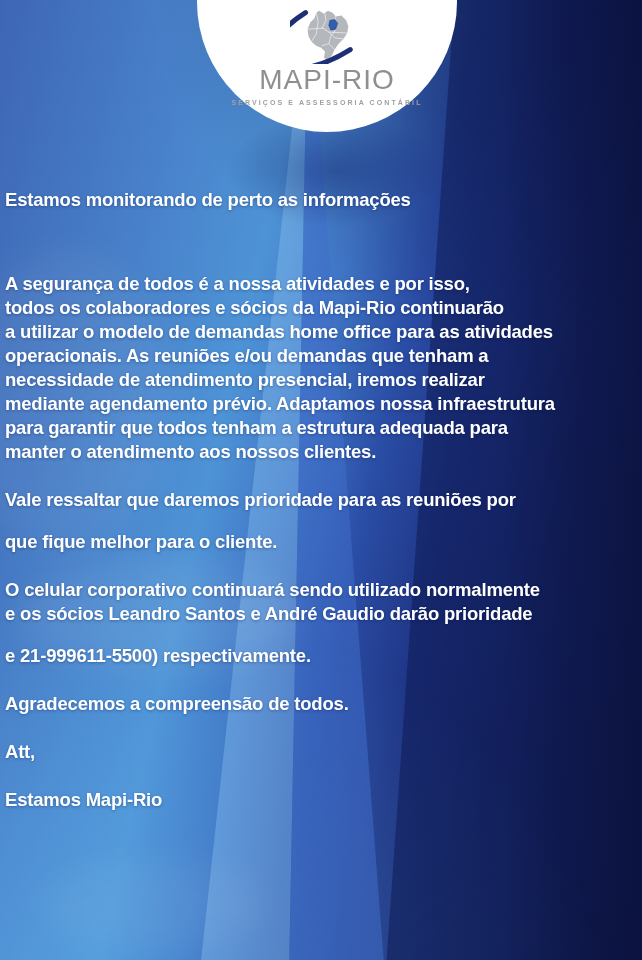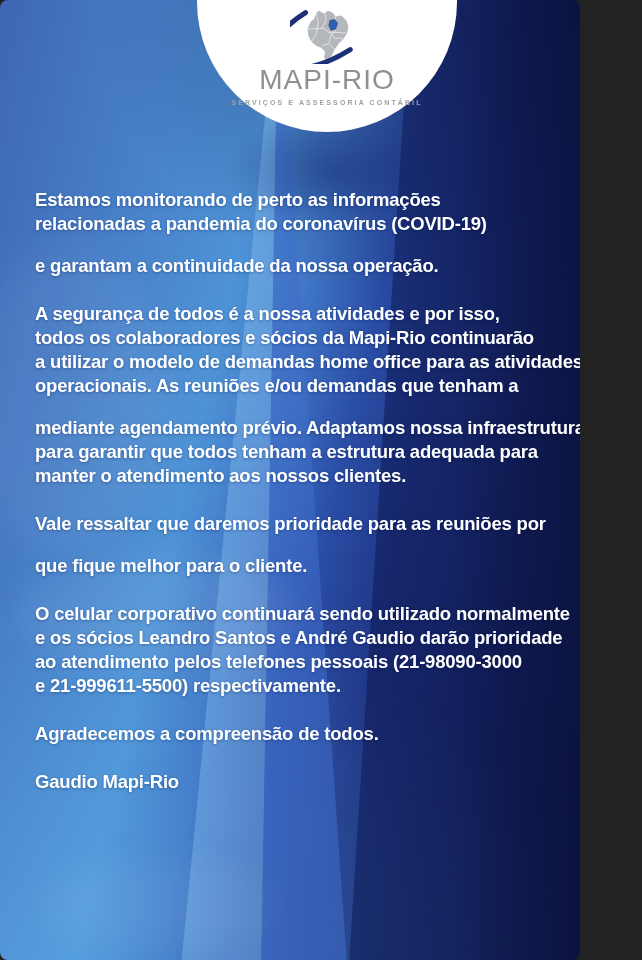--- a/index.html
+++ b/index.html
@@ -1,24 +1,23 @@
 <!DOCTYPE html>
 <html lang="pt-BR"><head>
 <meta charset="utf-8">
 <style>
   html, body { margin: 0; padding: 0; background: #222; }
   * { box-sizing: border-box; }
 
   .canvas {
     position: relative;
-    width: 580px;
+    width: 642px;
     height: 960px;
     overflow: hidden;
     font-family: "Liberation Sans", sans-serif;
-    border-radius: 8px;
   }
 
   
   .bg-base {
     position: absolute; inset: 0;
     background:
       radial-gradient(720px 520px at 97% 0%, rgba(9,14,56,0.55), rgba(9,14,56,0) 65%),
       radial-gradient(900px 680px at 10% 104%, rgba(98,180,236,0.38), rgba(98,180,236,0) 60%),
       linear-gradient(103deg,
         #3e66b4 0%, #4983cb 24%, #4e93d6 37%, #3f74c4 47%,
@@ -68,21 +67,21 @@
   .tagline {
     position: absolute; left: 0; top: 227px; width: 100%;
     text-align: center;
     font-size: 7px; line-height: 8px; font-weight: 700;
     letter-spacing: 2.1px; color: #9ea0a2;
     white-space: nowrap;
   }
 
   
   .content {
-    position: absolute; left: 35px; top: 188px; right: 4px;
+    position: absolute; left: 5px; top: 188px; right: 4px;
     color: #ffffff;
   }
   .content p { margin: 0 0 24px 0; }
   .line {
     font-size: 18.5px; line-height: 24px; font-weight: 700;
     letter-spacing: -0.2px; white-space: nowrap;
     text-shadow: 0 1px 3px rgba(0,20,70,0.35);
   }
 </style>
 </head>
@@ -118,46 +117,48 @@
 
       <path d="M16,6 A30,13 -28 1 0 62,44" fill="none" stroke="#1d2f76" stroke-width="5.2" stroke-linecap="round"></path>
     </svg>
     <div class="brand">MAPI-RIO</div>
     <div class="tagline">SERVIÇOS E ASSESSORIA CONTÁBIL</div>
   </div>
 
   <div class="content">
     <p>
       <span class="line">Estamos monitorando de perto as informações</span><br>
-      <span class="line">relacionadas a pandemia do coronavírus (COVID-19)</span><br>
       <br>
-      <span class="line">e garantam a continuidade da nossa operação.</span>
+      <br>
     </p>
     <p>
       <span class="line">A segurança de todos é a nossa atividades e por isso,</span><br>
       <span class="line">todos os colaboradores e sócios da Mapi-Rio continuarão</span><br>
       <span class="line">a utilizar o modelo de demandas home office para as atividades</span><br>
       <span class="line">operacionais. As reuniões e/ou demandas que tenham a</span><br>
-      <br>
+      <span class="line">necessidade de atendimento presencial, iremos realizar</span><br>
       <span class="line">mediante agendamento prévio. Adaptamos nossa infraestrutura</span><br>
       <span class="line">para garantir que todos tenham a estrutura adequada para</span><br>
       <span class="line">manter o atendimento aos nossos clientes.</span>
     </p>
     <p>
       <span class="line">Vale ressaltar que daremos prioridade para as reuniões por</span><br>
       <br>
       <span class="line">que fique melhor para o cliente.</span>
     </p>
     <p>
       <span class="line">O celular corporativo continuará sendo utilizado normalmente</span><br>
       <span class="line">e os sócios Leandro Santos e André Gaudio darão prioridade</span><br>
-      <span class="line">ao atendimento pelos telefones pessoais (21-98090-3000</span><br>
+      <br>
       <span class="line">e 21-999611-5500) respectivamente.</span>
     </p>
     <p>
       <span class="line">Agradecemos a compreensão de todos.</span>
     </p>
     <p>
-      <span class="line">Gaudio Mapi-Rio</span>
+      <span class="line">Att,</span>
+    </p>
+    <p>
+      <span class="line">Estamos Mapi-Rio</span>
     </p>
   </div>
 
 </div>
 
 </body></html>

